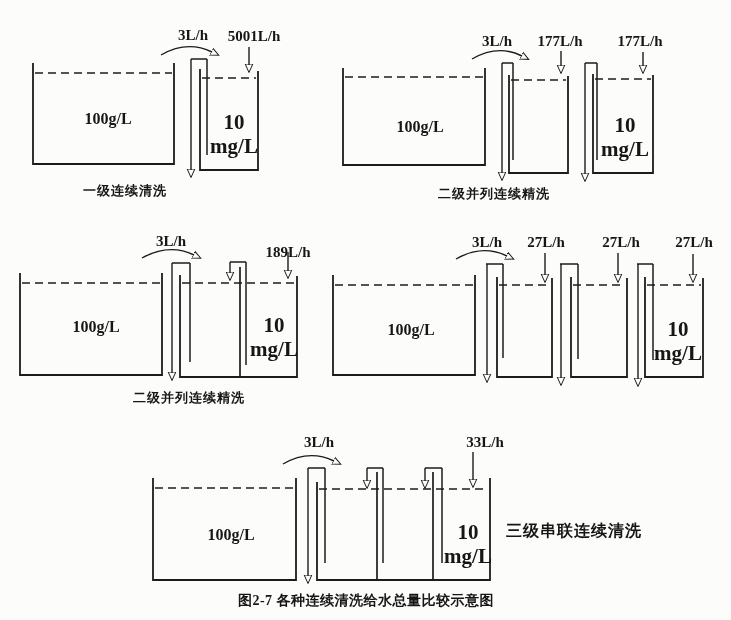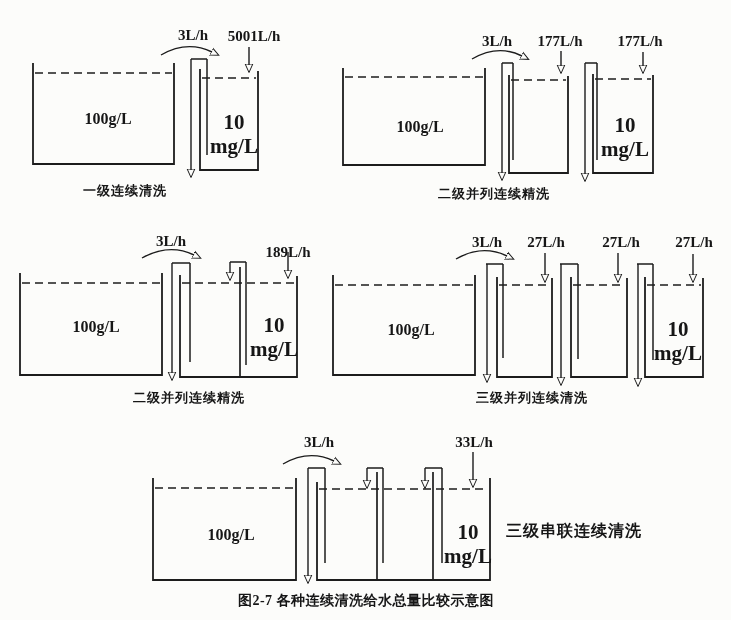--- a/index.html
+++ b/index.html
@@ -151,24 +151,23 @@
 
   <span class="lbl flow" style="left:487px;top:234px">3L/h</span>
   <span class="lbl flow" style="left:546px;top:234px">27L/h</span>
   <span class="lbl flow" style="left:621px;top:234px">27L/h</span>
   <span class="lbl flow" style="left:694px;top:234px">27L/h</span>
   <span class="lbl conc" style="left:411px;top:321px">100g/L</span>
   <div class="lbl conc2" style="left:678px;top:317px">
     <span>10</span>
     <span>mg/L</span>
   </div>
-  <span class="lbl cap" style="left:532px;top:391px">三级并列连续清洗</span>
 
   <span class="lbl flow" style="left:319px;top:434px">3L/h</span>
-  <span class="lbl flow" style="left:474px;top:434px">33L/h</span>
+  <span class="lbl flow" style="left:485px;top:434px">33L/h</span>
   <span class="lbl conc" style="left:231px;top:526px">100g/L</span>
   <div class="lbl conc2" style="left:468px;top:520px">
     <span>10</span>
     <span>mg/L</span>
   </div>
   <span class="lbl cap" style="left:574px;top:522px;font-size:16px">三级串联连续清洗</span>
 
   <span class="lbl figcap" style="left:366px;top:593px">图2-7  各种连续清洗给水总量比较示意图</span>
 
 </div>

